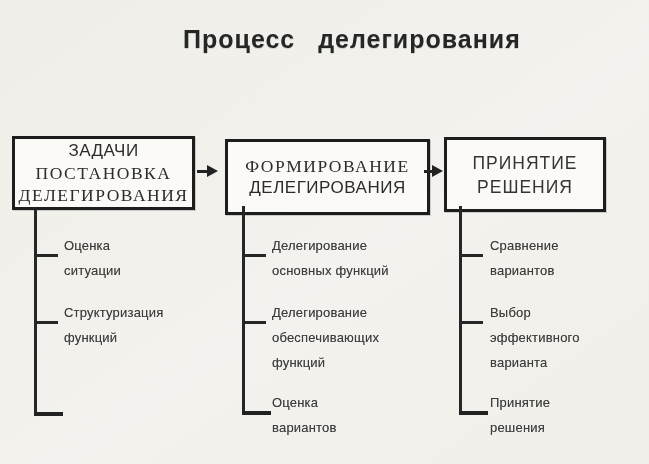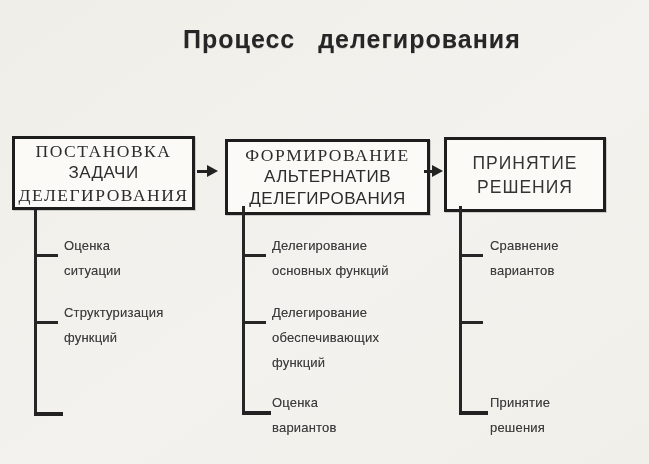--- a/index.html
+++ b/index.html
@@ -89,33 +89,32 @@
   .c3.i3{left:490px;top:390px;}
 </style>
 </head>
 <body>
 
 <div class="canvas">
 
   <h1 class="title">Процесс делегирования</h1>
 
   <div class="box box1">
+    <div class="bl">ЗАДАЧИ</div>
     <div class="bl serif">ПОСТАНОВКА</div>
-    <div class="bl">ЗАДАЧИ</div>
     <div class="bl serif">ДЕЛЕГИРОВАНИЯ</div>
   </div>
 
   <div class="arrow arrow1">
     <span class="shaft"></span>
     <span class="head"></span>
   </div>
 
   <div class="box box2">
     <div class="bl serif">ФОРМИРОВАНИЕ</div>
-    <div class="bl">АЛЬТЕРНАТИВ</div>
     <div class="bl">ДЕЛЕГИРОВАНИЯ</div>
   </div>
 
   <div class="arrow arrow2">
     <span class="shaft"></span>
     <span class="head"></span>
   </div>
 
   <div class="box box3">
     <div class="bl">ПРИНЯТИЕ</div>
@@ -142,16 +141,19 @@
 функций</div>
   <div class="item c2 i3">Оценка
 вариантов</div>
 
   <div class="vline c3"></div>
   <div class="tick c3 t1"></div>
   <div class="tick c3 t2"></div>
   <div class="corner c3"></div>
   <div class="item c3 i1">Сравнение
 вариантов</div>
+  <div class="item c3 i2">Выбор
+эффективного
+варианта</div>
   <div class="item c3 i3">Принятие
 решения</div>
 
 </div>
 
 </body></html>

